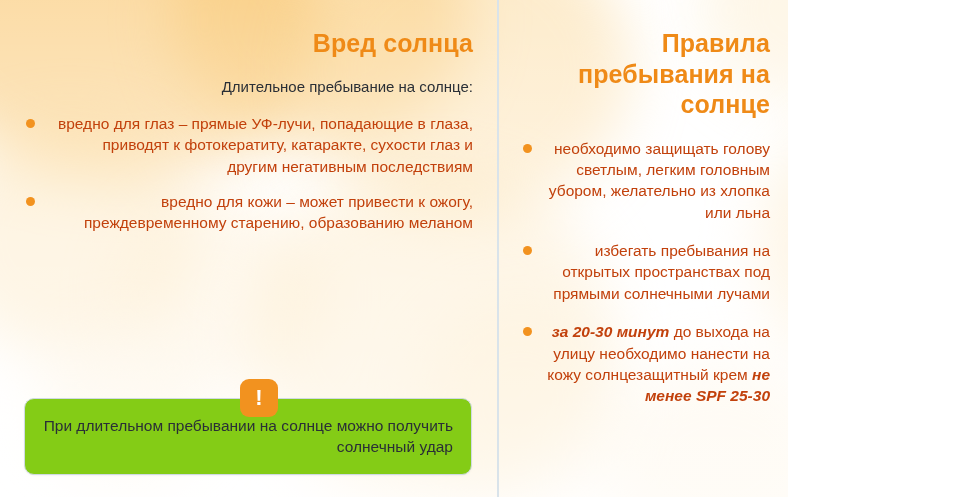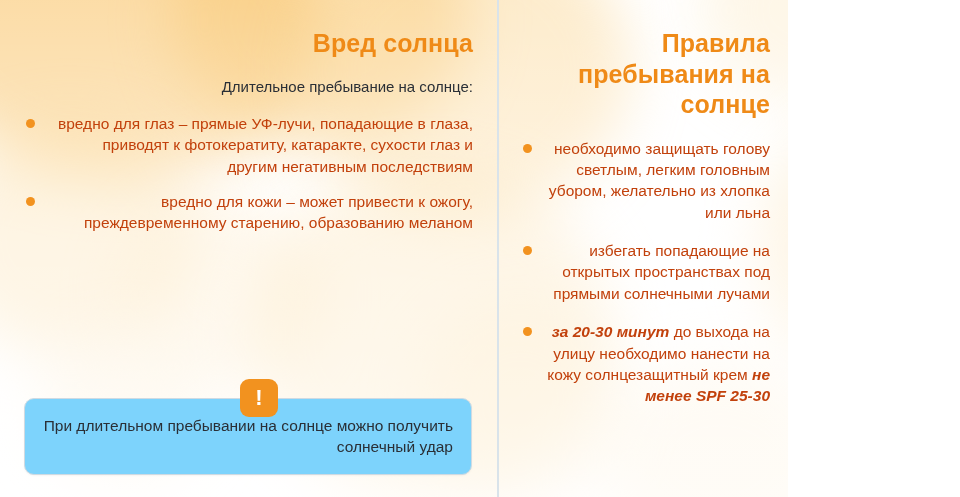--- a/index.html
+++ b/index.html
@@ -82,21 +82,21 @@
   b, .bold { font-weight: bold; font-style: italic; }
 
   
   .callout-wrap {
     position: absolute;
     left: 24px;
     bottom: 22px;
     width: 448px;
   }
   .callout {
-    background: #7dd3fc;
+    background: #84cc16;
     border: 1px solid #cfdae2;
     border-radius: 10px;
     padding: 16px 18px 16px 18px;
     font-size: 15.5px;
     line-height: 1.4;
     color: #2a2f36;
     box-shadow: 0 1px 2px rgba(0,0,0,0.04);
   }
   .excl-badge {
     position: absolute;
@@ -157,21 +157,21 @@
 
     <div class="col-right">
       <h2 class="section-title">Правила пребывания на солнце</h2>
       <ul class="bullets">
         <li>
           <span class="dot"></span>
           <span class="rich"><span>необходимо защищать голову светлым, легким головным убором, желательно из хлопка или льна</span></span>
         </li>
         <li>
           <span class="dot"></span>
-          <span class="rich"><span>избегать попадающие на открытых пространствах под прямыми солнечными лучами</span></span>
+          <span class="rich"><span>избегать пребывания на открытых пространствах под прямыми солнечными лучами</span></span>
         </li>
         <li>
           <span class="dot"></span>
           <span class="rich"><span class="bold">за 20-30 минут</span><span> до выхода на улицу необходимо нанести на кожу солнцезащитный крем </span><span class="bold">не менее SPF 25-30</span></span>
         </li>
       </ul>
     </div>
 
   </div>
 </div>

